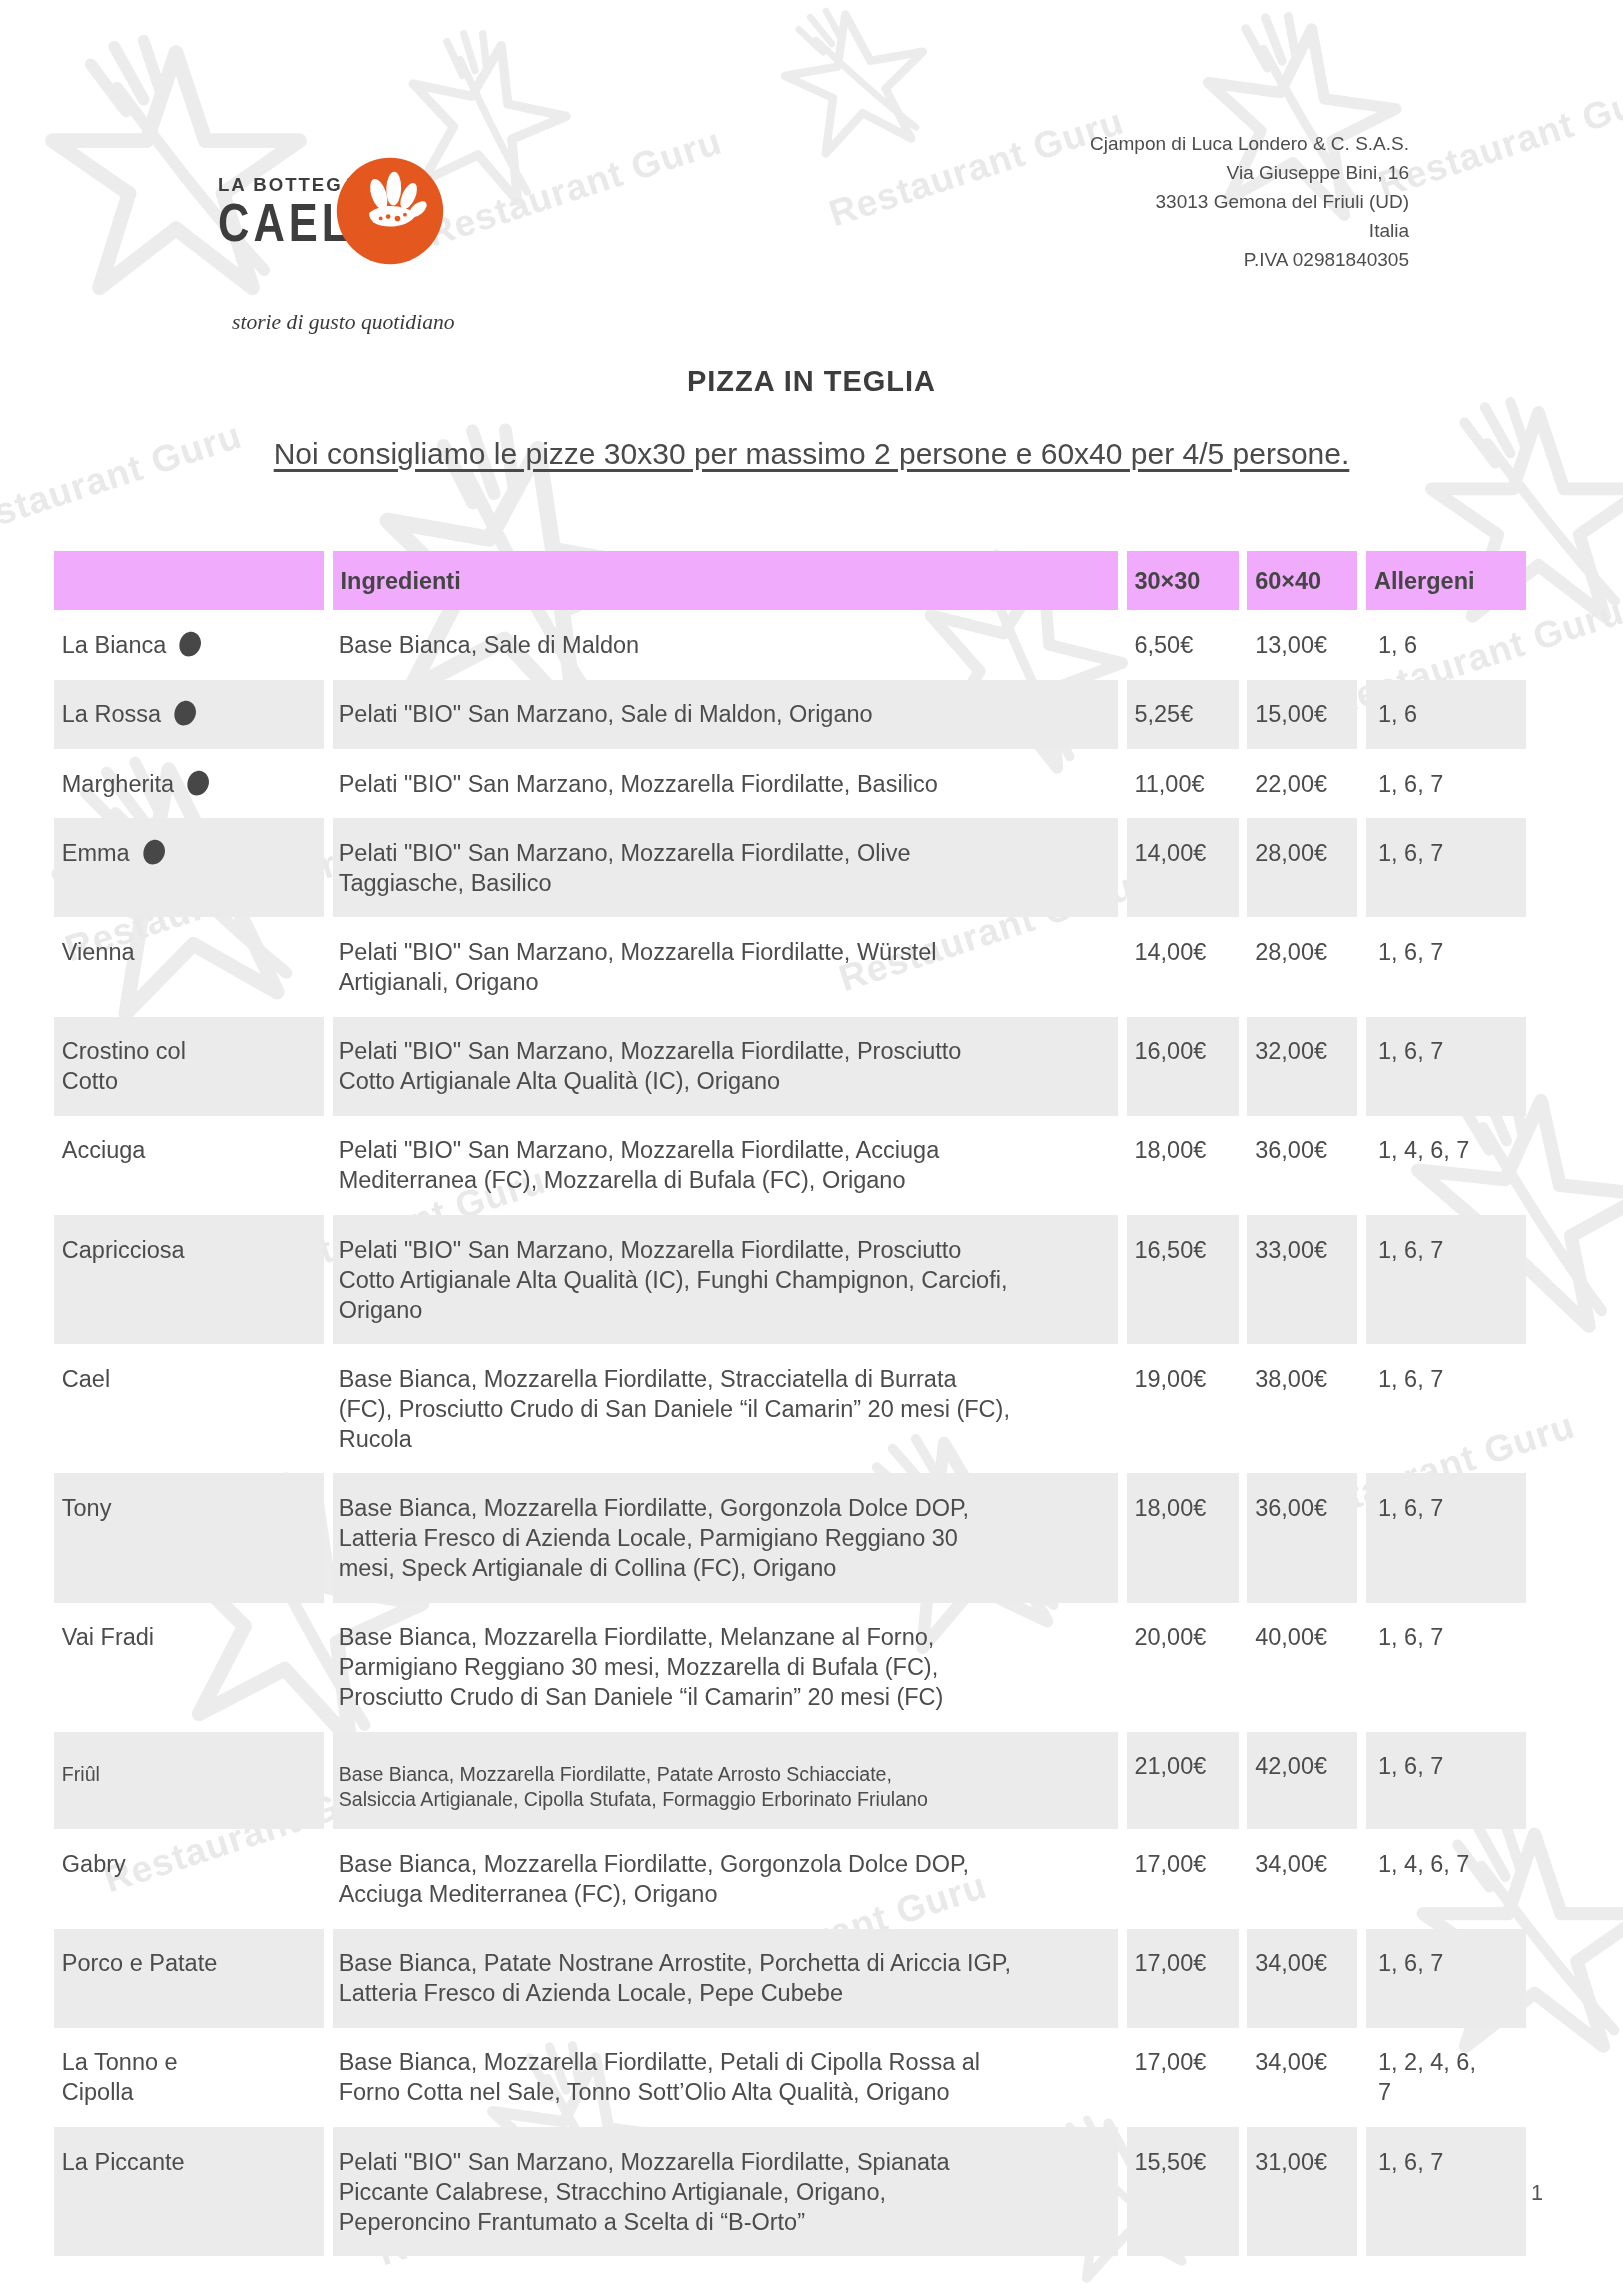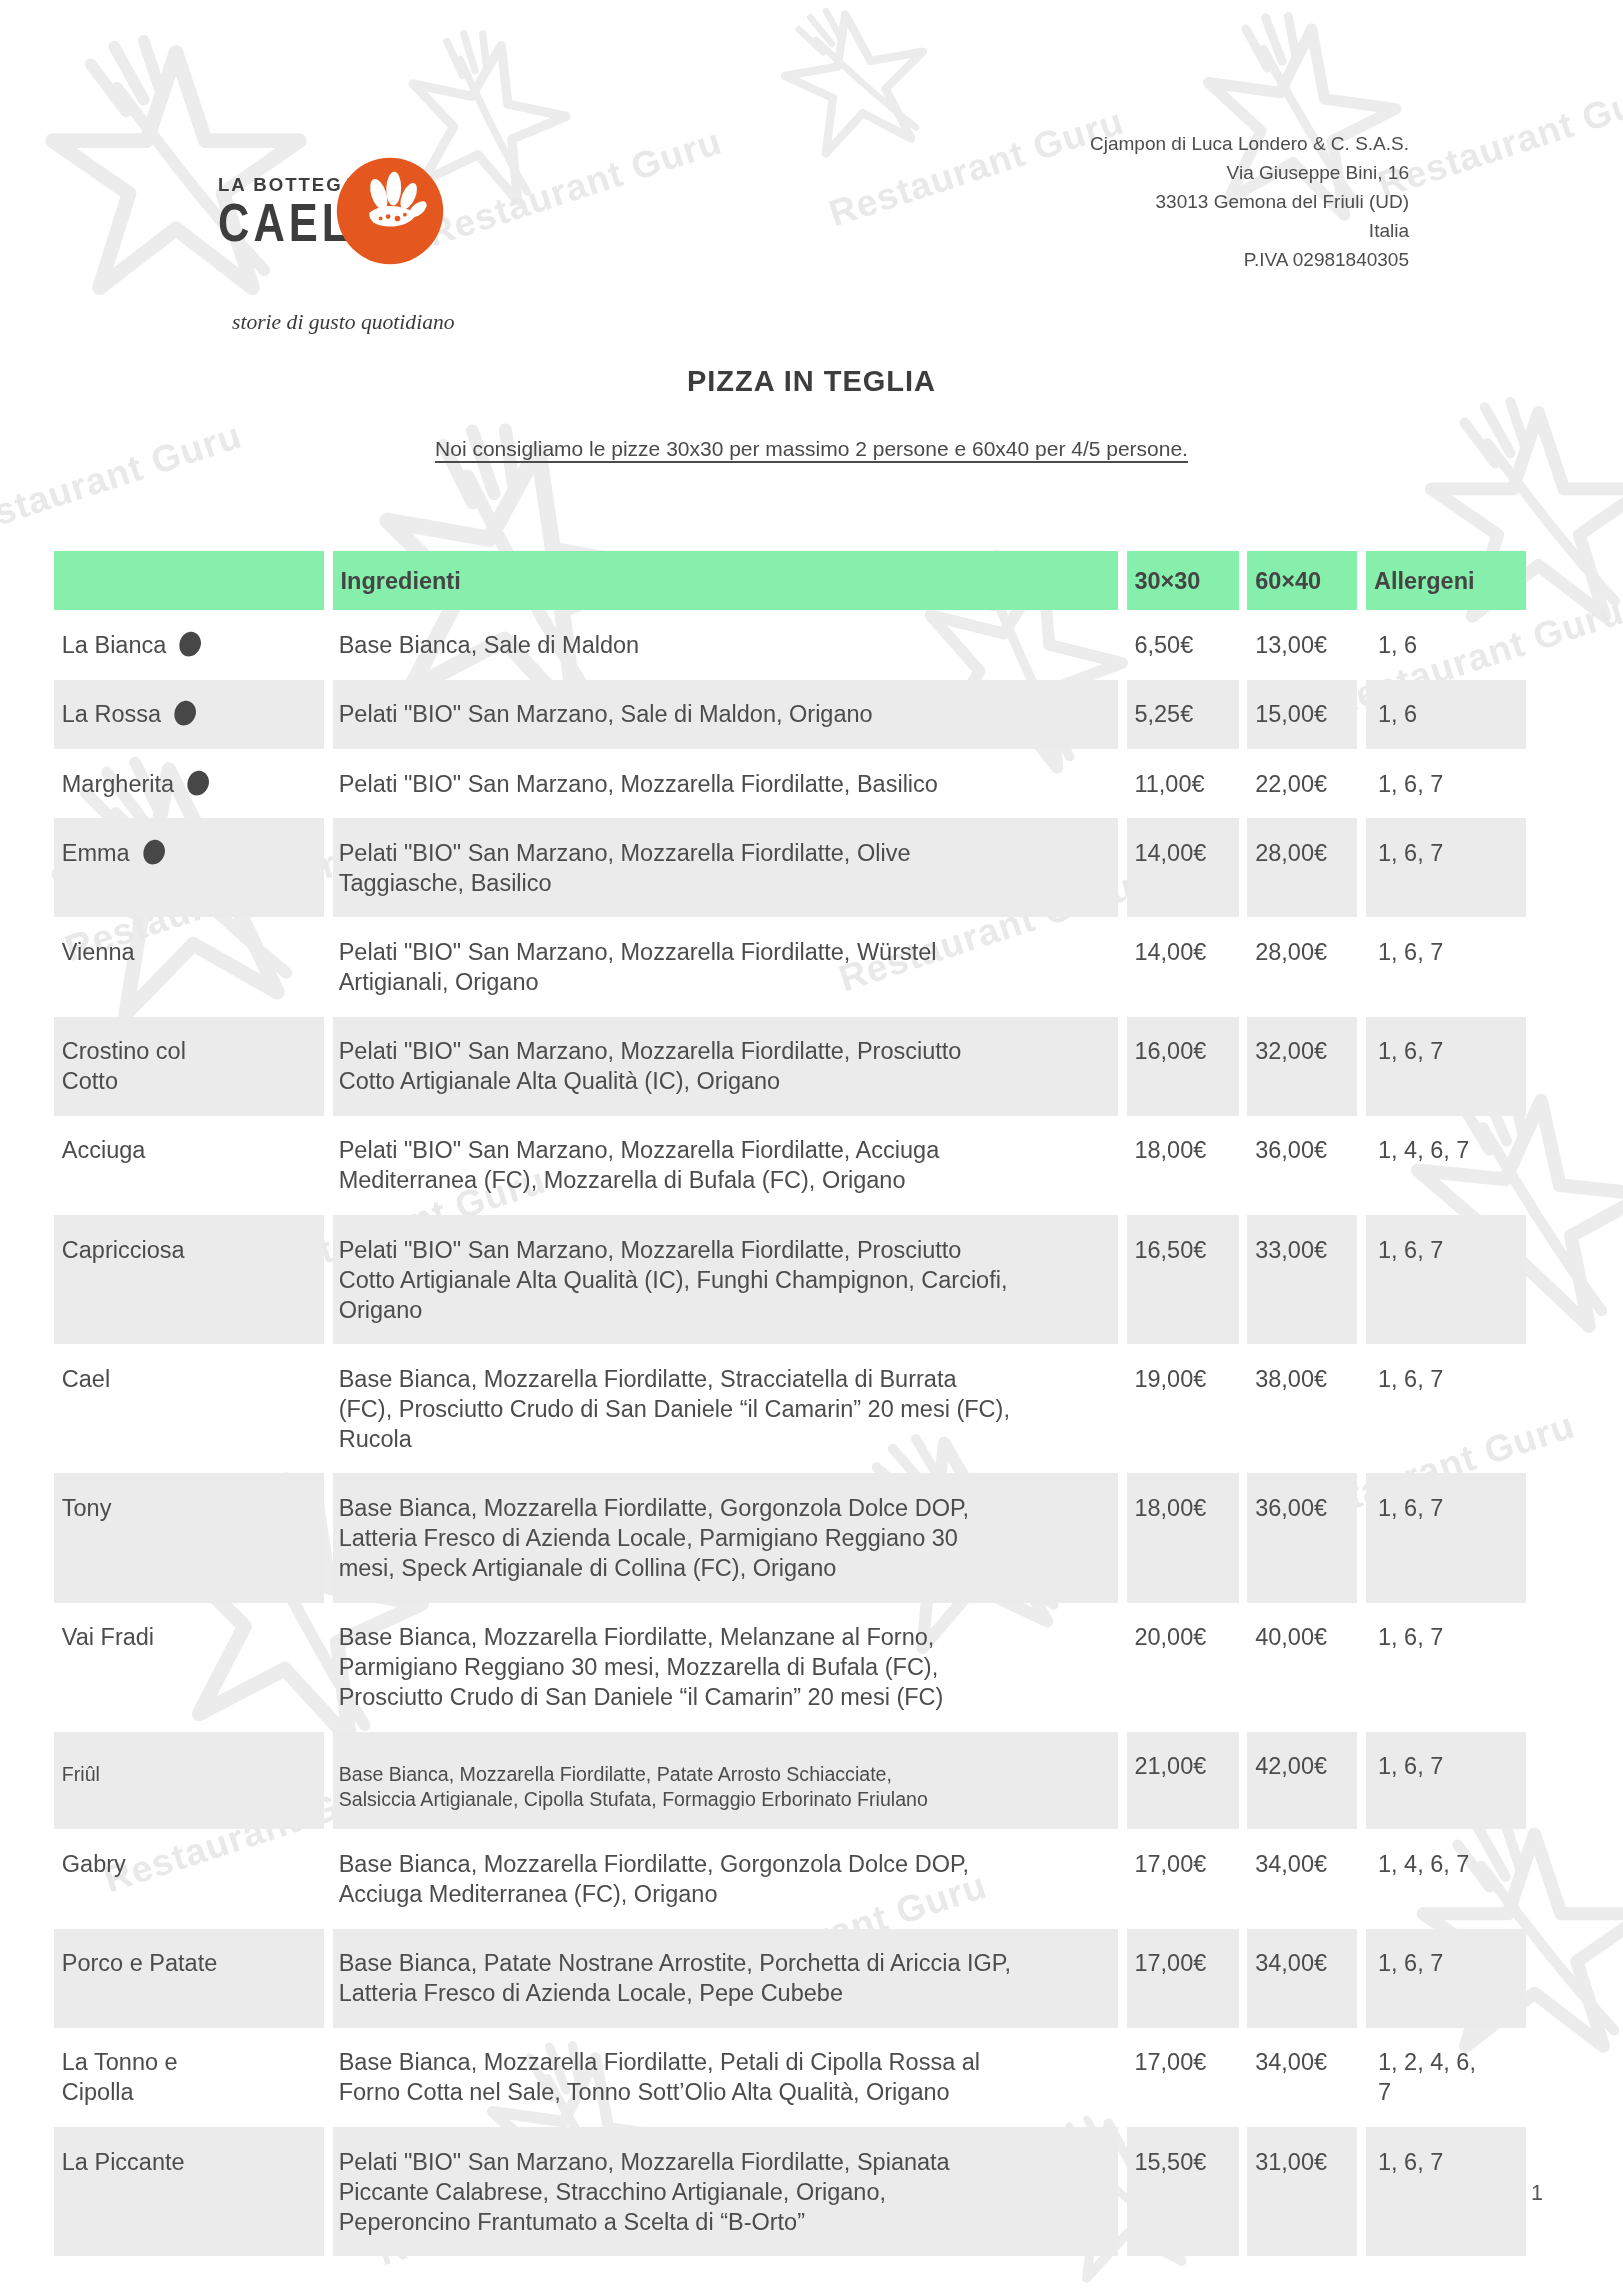--- a/index.html
+++ b/index.html
@@ -36,33 +36,33 @@
     position:absolute;left:999px;top:129px;width:410px;z-index:2;
     text-align:right;font-size:19px;line-height:29px;color:#4d4d4d;
   }
   
   .page-title{
     position:absolute;left:0;top:365px;width:1623px;z-index:2;margin:0;
     text-align:center;font-size:29px;font-weight:bold;letter-spacing:1px;color:#3d3d3d;
   }
   .subtitle{
     position:absolute;left:0;top:437px;width:1623px;z-index:2;
-    text-align:center;font-size:21px;color:#4a4a4a;
+    text-align:center;font-size:30px;color:#4a4a4a;
     text-decoration:underline;text-underline-offset:4.9px;
   }
   
   .menu-table{position:absolute;left:54px;top:551px;width:1471px;z-index:2;}
   .thead,.trow{
     display:grid;
     grid-template-columns:270px 785px 112px 110px 160px;
     column-gap:8.8px;
   }
   .cell{font-size:23.5px;line-height:30px;white-space:pre-line;}
   .thead .cell{
-    background:#86efac;font-weight:bold;color:#454545;
+    background:#f0abfc;font-weight:bold;color:#454545;
     padding:14.7px 7.8px;
   }
   .trow:nth-child(even) .cell{background:#ebebeb;}
   .c-name{padding:19.6px 69px 19.6px 7.8px;}
   .c-ing{padding:19.6px 83px 19.6px 5.9px;}
   .c-p1,.c-p2{padding:19.6px 7.8px;}
   .c-al{padding:19.6px 7.8px 19.6px 11.8px;}
   .trow.small .c-name,.trow.small .c-ing{font-size:19.6px;line-height:25.5px;padding-top:30px;padding-bottom:16.7px;}
   .leaf{width:24.5px;height:28px;margin-left:11.8px;vertical-align:-4.9px;fill:#474747;transform:rotate(8deg);display:inline-block;}
   .pagenum{position:absolute;left:1531px;top:2180px;font-size:21.6px;color:#555;z-index:2;}

